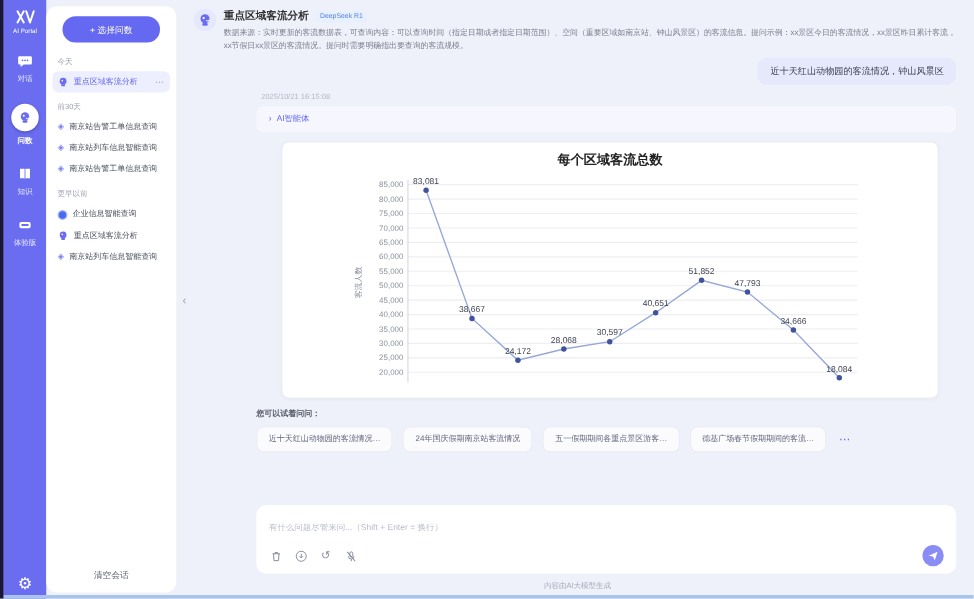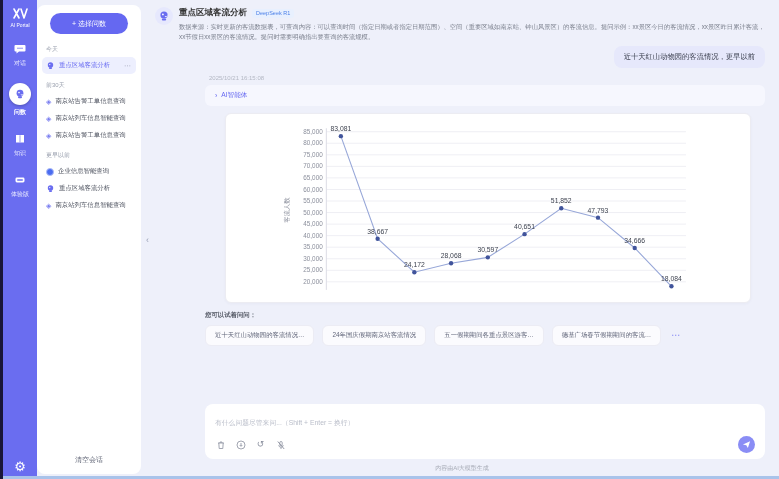--- a/index.html
+++ b/index.html
@@ -199,30 +199,31 @@
         <div class="hdr-row1">
           <span class="hdr-title">重点区域客流分析</span>
           <span class="model-badge">DeepSeek R1</span>
         </div>
         <div class="hdr-desc">数据来源：实时更新的客流数据表，可查询内容：可以查询时间（指定日期或者指定日期范围）、空间（重要区域如南京站、钟山风景区）的客流信息。提问示例：xx景区今日的客流情况，xx景区昨日累计客流，xx节假日xx景区的客流情况。提问时需要明确指出要查询的客流规模。</div>
       </div>
     </div>
 
     <div class="chat">
       <div class="user-row">
-        <div class="user-bubble">近十天红山动物园的客流情况，更早以前</div>
+        <div class="user-bubble">近十天红山动物园的客流情况，钟山风景区</div>
       </div>
       <div class="tstamp">2025/10/21 16:15:08</div>
 
       <div class="agent-row">
         <span class="chev">›</span>
         <span>AI智能体</span>
       </div>
 
       <div class="chart-card">
+        <div class="chart-title">每个区域客流总数</div>
         <svg id="chart-svg" viewBox="0 0 460 196">
             <line x1="52" y1="177.1" x2="448" y2="177.1" stroke="#ededf3" stroke-width="1"></line>
             <text x="48" y="179.4" font-size="7" fill="#8b8f9c" text-anchor="end">20,000</text>
             <line x1="52" y1="164.38571428571427" x2="448" y2="164.38571428571427" stroke="#ededf3" stroke-width="1"></line>
             <text x="48" y="166.68571428571428" font-size="7" fill="#8b8f9c" text-anchor="end">25,000</text>
             <line x1="52" y1="151.67142857142858" x2="448" y2="151.67142857142858" stroke="#ededf3" stroke-width="1"></line>
             <text x="48" y="153.9714285714286" font-size="7" fill="#8b8f9c" text-anchor="end">30,000</text>
             <line x1="52" y1="138.95714285714286" x2="448" y2="138.95714285714286" stroke="#ededf3" stroke-width="1"></line>
             <text x="48" y="141.25714285714287" font-size="7" fill="#8b8f9c" text-anchor="end">35,000</text>
             <line x1="52" y1="126.24285714285713" x2="448" y2="126.24285714285713" stroke="#ededf3" stroke-width="1"></line>

